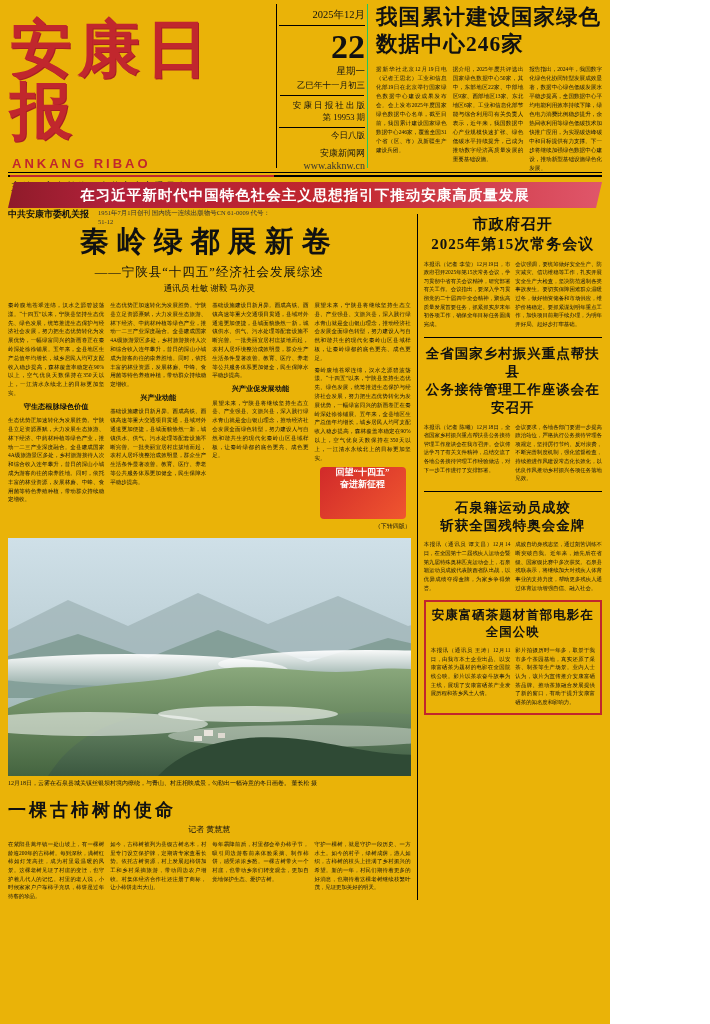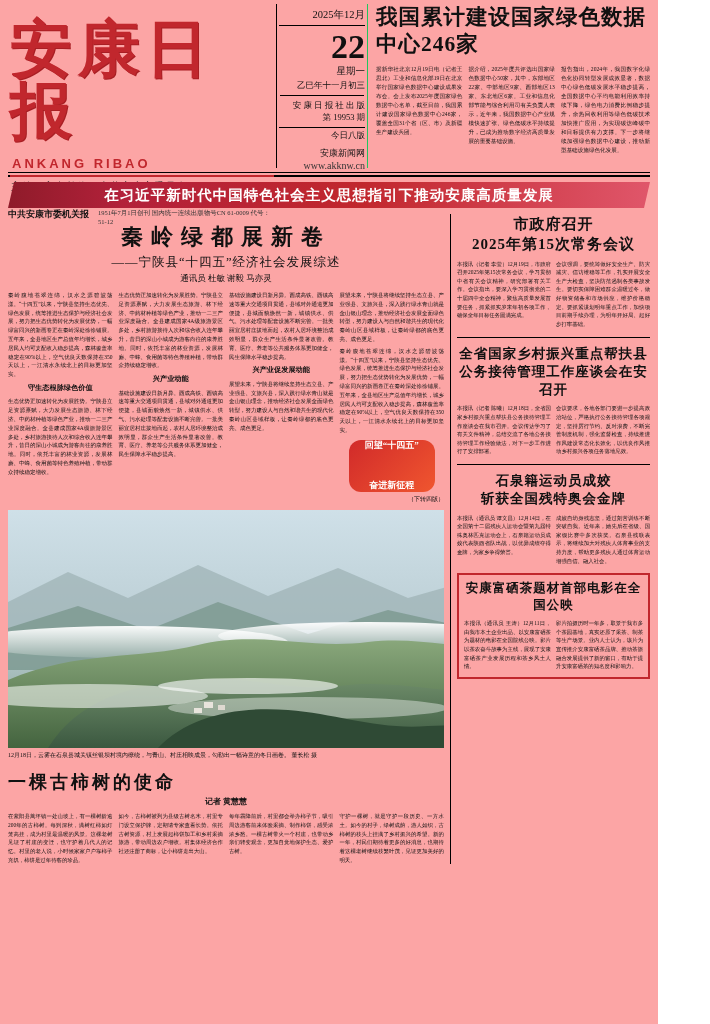--- a/index.html
+++ b/index.html
@@ -1,17 +1,17 @@
 <!DOCTYPE html>
 <html><head>
 <meta charset="utf-8">
 <style>
   html,body{margin:0;padding:0;background:#fff;}
   body{width:710px;height:1024px;font-family:"Liberation Serif",serif;color:#111;overflow:hidden;position:relative;}
-  .page{width:658px;height:1024px;position:relative;background:#fca5a5;}
+  .page{width:610px;height:1024px;position:relative;background:#eab308;}
 
   
   .masthead{display:flex;height:168px;border-bottom:0px solid #000;padding:4px 8px 0 8px;box-sizing:border-box;}
   .logo-col{width:268px;position:relative;}
   .logo-title{font-family:"Liberation Serif",serif;font-weight:bold;color:#c1272d;font-size:62px;letter-spacing:6px;line-height:1;margin-top:14px;margin-left:2px;
     text-shadow:1px 1px 0 #a81f24;}
   .logo-sub{color:#c1272d;font-family:"Liberation Sans",sans-serif;font-size:13px;letter-spacing:3px;font-weight:bold;margin-top:14px;margin-left:4px;}
   .logo-rule{height:2px;background:#c1272d;margin:4px 2px 3px 2px;}
   .logo-org{font-size:10.5px;color:#222;margin-left:3px;letter-spacing:0.5px;}
   .logo-line2{font-size:6.5px;color:#333;margin-left:3px;margin-top:5px;letter-spacing:0px;}
@@ -41,44 +41,44 @@
   .banner-top-rule{border-top:1px solid #000;border-bottom:2px solid #000;height:2px;margin-bottom:5px;}
   .banner{height:26px;background:linear-gradient(90deg,#8f1b2a 0%,#b3213a 18%,#c1272d 55%,#e0566a 100%);
      color:#fff;display:flex;align-items:center;justify-content:center;font-size:14.5px;font-weight:bold;letter-spacing:1px;
      clip-path:polygon(6px 0,100% 0,calc(100% - 6px) 100%,0 100%);}
 
   
   .cols{display:flex;padding:6px 8px 0 8px;box-sizing:border-box;}
   .left{width:478px;padding-right:6px;box-sizing:border-box;}
   .rightcol{width:216px;border-left:1px solid #000;padding-left:6px;box-sizing:border-box;}
 
-  .lead-title{text-align:center;font-size:22px;font-weight:bold;letter-spacing:8px;margin:8px 0 2px 0;}
+  .lead-title{text-align:center;font-size:29px;font-weight:bold;letter-spacing:8px;margin:8px 0 2px 0;}
   .lead-sub{text-align:center;font-size:12.5px;letter-spacing:1px;margin-bottom:2px;}
   .lead-by{text-align:center;font-size:8.5px;margin-bottom:6px;}
 
   .body4{display:flex;gap:6px;font-size:5.5px;line-height:1.6;text-align:justify;}
   .body4 > div{flex:1;}
   .sub-h{font-weight:bold;text-align:center;font-size:7.2px;margin:4px 0 3px;}
 
   .photo{margin-top:6px;width:100%;height:238px;position:relative;overflow:hidden;border:0;}
   .sky{position:absolute;inset:0;background:linear-gradient(180deg,#bcd6e6 0%,#cfe2ec 22%,#e6eef2 45%,#c9d9dc 60%,#9fb8b0 75%,#6f8f75 100%);}
   .cap{font-size:6px;margin-top:3px;line-height:1.5;}
 
   .sec-title{font-size:18px;font-weight:bold;letter-spacing:3px;margin:10px 0 2px;}
-  .sec-by{text-align:center;font-size:8px;margin-bottom:5px;font-weight:bold;}
+  .sec-by{text-align:center;font-size:8px;margin-bottom:5px;}
 
   
   .r-title{text-align:center;font-size:15px;font-weight:bold;line-height:1.35;letter-spacing:1px;}
   .r-title.sm{font-size:13.5px;}
   .r-body{display:flex;gap:5px;font-size:5.4px;line-height:1.6;text-align:justify;margin-top:5px;}
   .r-body > div{flex:1;}
   .r-rule{border-top:1px solid #000;margin:8px 0 7px;}
   .boxed{border:2px solid #c1272d;padding:5px 5px 6px;margin-top:8px;}
   .stamp{width:86px;height:52px;background:linear-gradient(135deg,#d12a2a,#f0562f);color:#fff;font-size:9px;font-weight:bold;
-     display:flex;flex-direction:column;align-items:center;justify-content:space-between;line-height:1.3;border-radius:12px;float:right;margin:2px 0 2px 4px;}
+     display:flex;flex-direction:column;align-items:center;justify-content:flex-start;line-height:1.3;border-radius:4px;float:right;margin:2px 0 2px 4px;}
   .cont{text-align:right;font-size:6px;margin-top:3px;}
 </style>
 </head>
 <body>
 
 <div class="page">
 
   <div class="masthead">
     <div class="logo-col">
       <div class="logo-title">安康日报</div>

